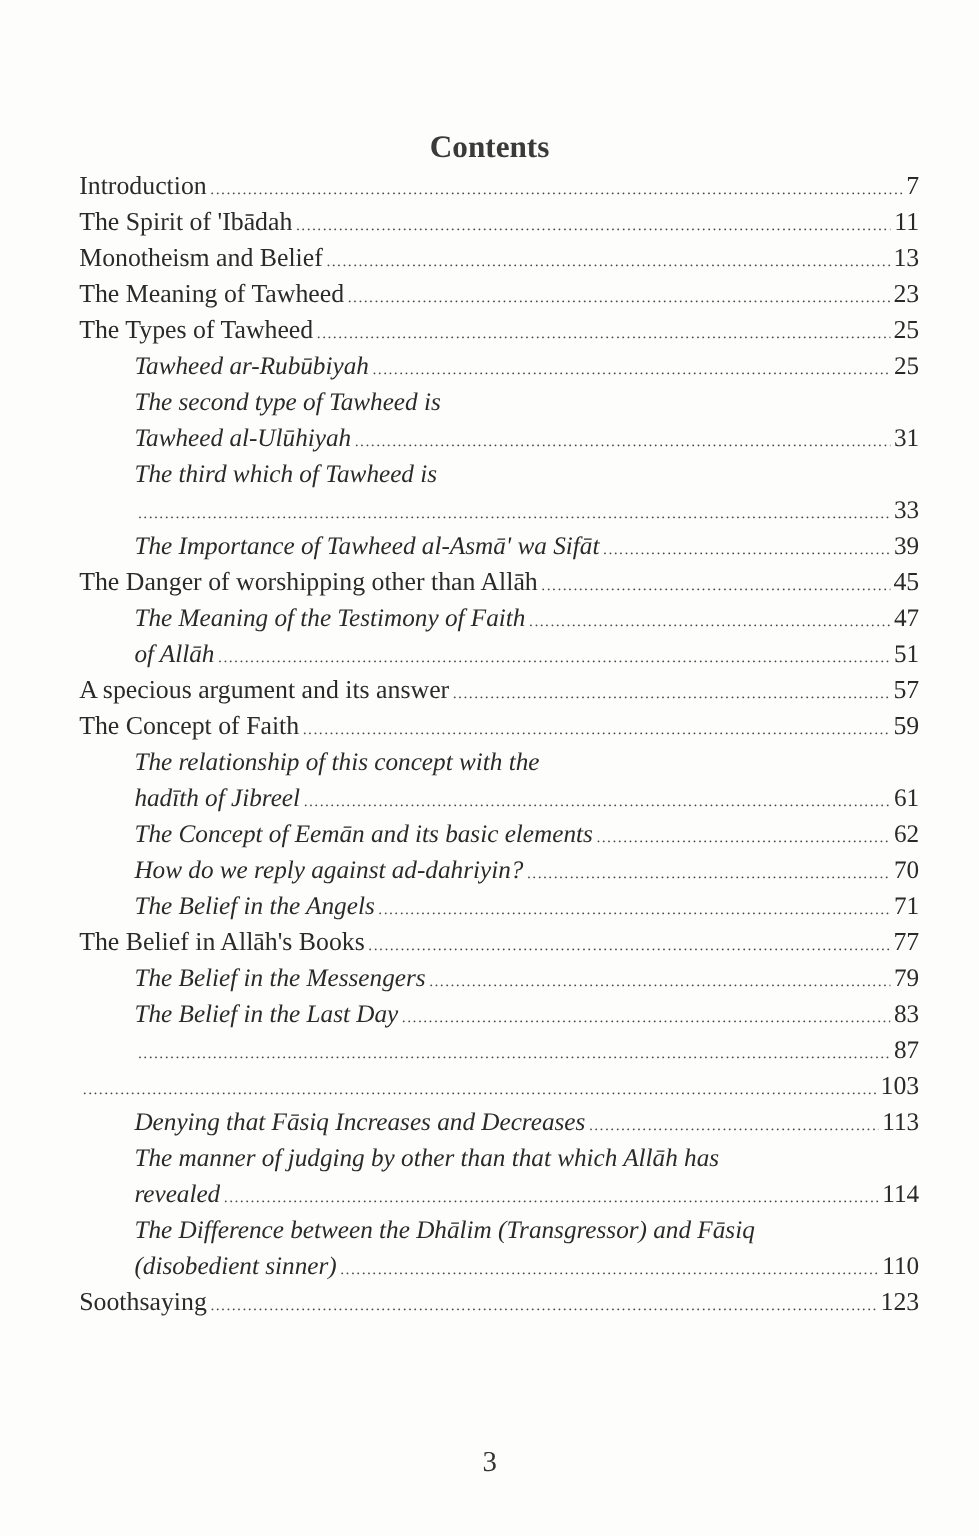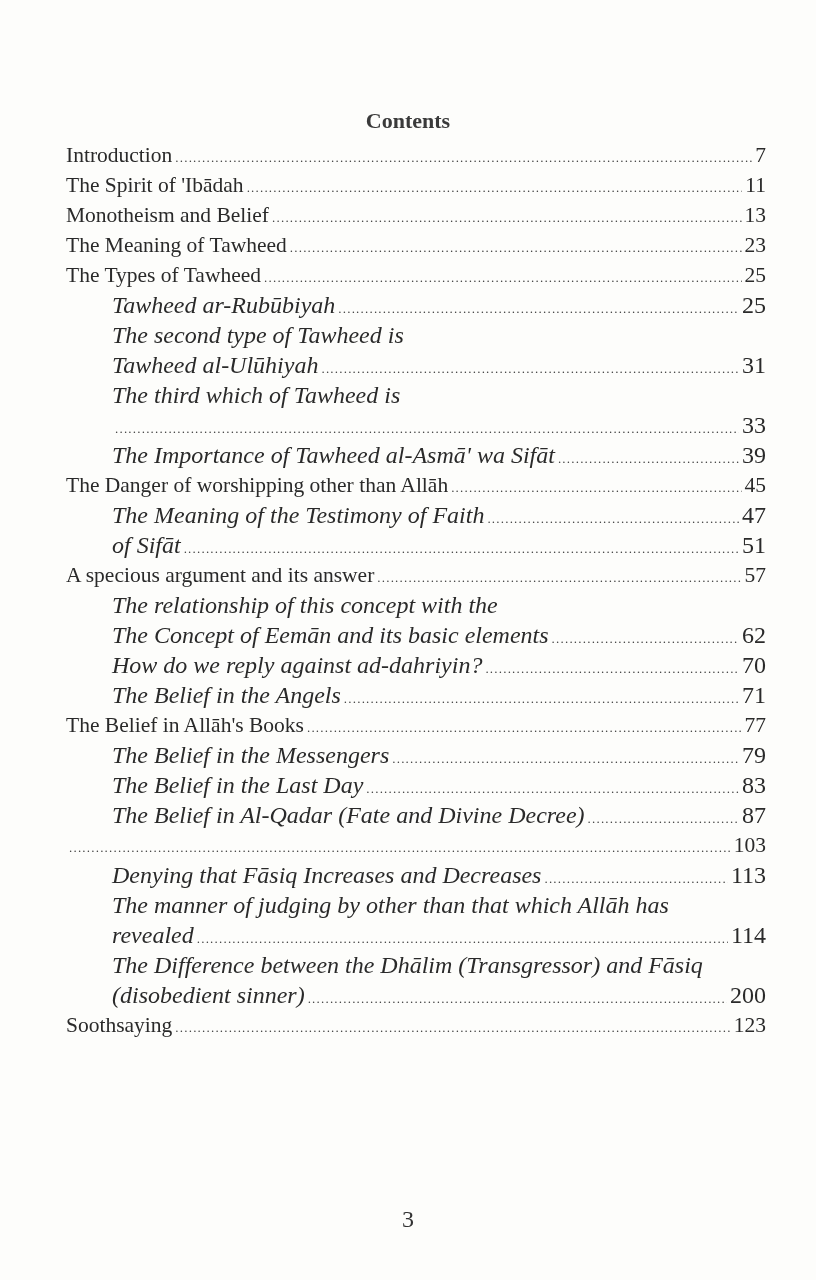--- a/index.html
+++ b/index.html
@@ -9,34 +9,34 @@
     position:relative;
     overflow:hidden;
     font-family:"DejaVu Serif", "Liberation Serif", serif;
     color:#2a2a2a;
   }
   .title {
     position:absolute; top:108px; left:0; width:816px;
     text-align:center;
     font-family:"Liberation Serif", serif;
     font-weight:bold;
-    font-size:22px;
+    font-size:26px;
     color:#3a3a3a;
   }
   .toc {
     position:absolute; top:140px; left:62px; width:704px;
   }
   .row {
     display:flex; align-items:baseline;
     height:30px; line-height:30px;
     font-size:21.5px;
     font-family:"Liberation Serif", serif;
   }
   .row.l1 { padding-left:4px; }
-  .row.l2 { padding-left:50px; font-style:italic; font-size:24px; }
+  .row.l2 { padding-left:50px; font-style:italic; font-size:21px; }
   .row .label { white-space:nowrap; }
   .row .leader {
     flex:1; overflow:hidden; white-space:nowrap;
     font-style:normal; font-size:13px; letter-spacing:1.2px;
     margin:0 3px; color:#444;
   }
   .row .leader::after {
     content:"........................................................................................................................................................................................................................................";
   }
   .row .page { font-style:normal; white-space:nowrap; }
@@ -108,33 +108,43 @@
       <span class="label">The Danger of worshipping other than Allāh</span>
       <span class="leader"></span>
       <span class="page">45</span>
     </div>
     <div class="row l2">
       <span class="label">The Meaning of the Testimony of Faith</span>
       <span class="leader"></span>
       <span class="page">47</span>
     </div>
     <div class="row l2">
-      <span class="label">of Sifāt</span>
+      <span class="label">of Allāh</span>
       <span class="leader"></span>
       <span class="page">51</span>
     </div>
     <div class="row l1">
       <span class="label">A specious argument and its answer</span>
       <span class="leader"></span>
       <span class="page">57</span>
     </div>
+    <div class="row l1">
+      <span class="label">The Concept of Faith</span>
+      <span class="leader"></span>
+      <span class="page">59</span>
+    </div>
     <div class="row l2 cont">
       <span class="label">The relationship of this concept with the</span>
     </div>
     <div class="row l2">
+      <span class="label">hadīth of Jibreel</span>
+      <span class="leader"></span>
+      <span class="page">61</span>
+    </div>
+    <div class="row l2">
       <span class="label">The Concept of Eemān and its basic elements</span>
       <span class="leader"></span>
       <span class="page">62</span>
     </div>
     <div class="row l2">
       <span class="label">How do we reply against ad-dahriyin?</span>
       <span class="leader"></span>
       <span class="page">70</span>
     </div>
     <div class="row l2">
@@ -151,21 +161,20 @@
       <span class="label">The Belief in the Messengers</span>
       <span class="leader"></span>
       <span class="page">79</span>
     </div>
     <div class="row l2">
       <span class="label">The Belief in the Last Day</span>
       <span class="leader"></span>
       <span class="page">83</span>
     </div>
     <div class="row l2">
-      <span class="label">The Belief in Al-Qadar (Fate and Divine Decree)</span>
       <span class="leader"></span>
       <span class="page">87</span>
     </div>
     <div class="row l1">
       <span class="leader"></span>
       <span class="page">103</span>
     </div>
     <div class="row l2">
       <span class="label">Denying that Fāsiq Increases and Decreases</span>
       <span class="leader"></span>
@@ -178,21 +187,21 @@
       <span class="label">revealed</span>
       <span class="leader"></span>
       <span class="page">114</span>
     </div>
     <div class="row l2 cont">
       <span class="label">The Difference between the Dhālim (Transgressor) and Fāsiq</span>
     </div>
     <div class="row l2">
       <span class="label">(disobedient sinner)</span>
       <span class="leader"></span>
-      <span class="page">200</span>
+      <span class="page">110</span>
     </div>
     <div class="row l1">
       <span class="label">Soothsaying</span>
       <span class="leader"></span>
       <span class="page">123</span>
     </div>
   </div>
 
 <div class="pagenum">3</div>
 

